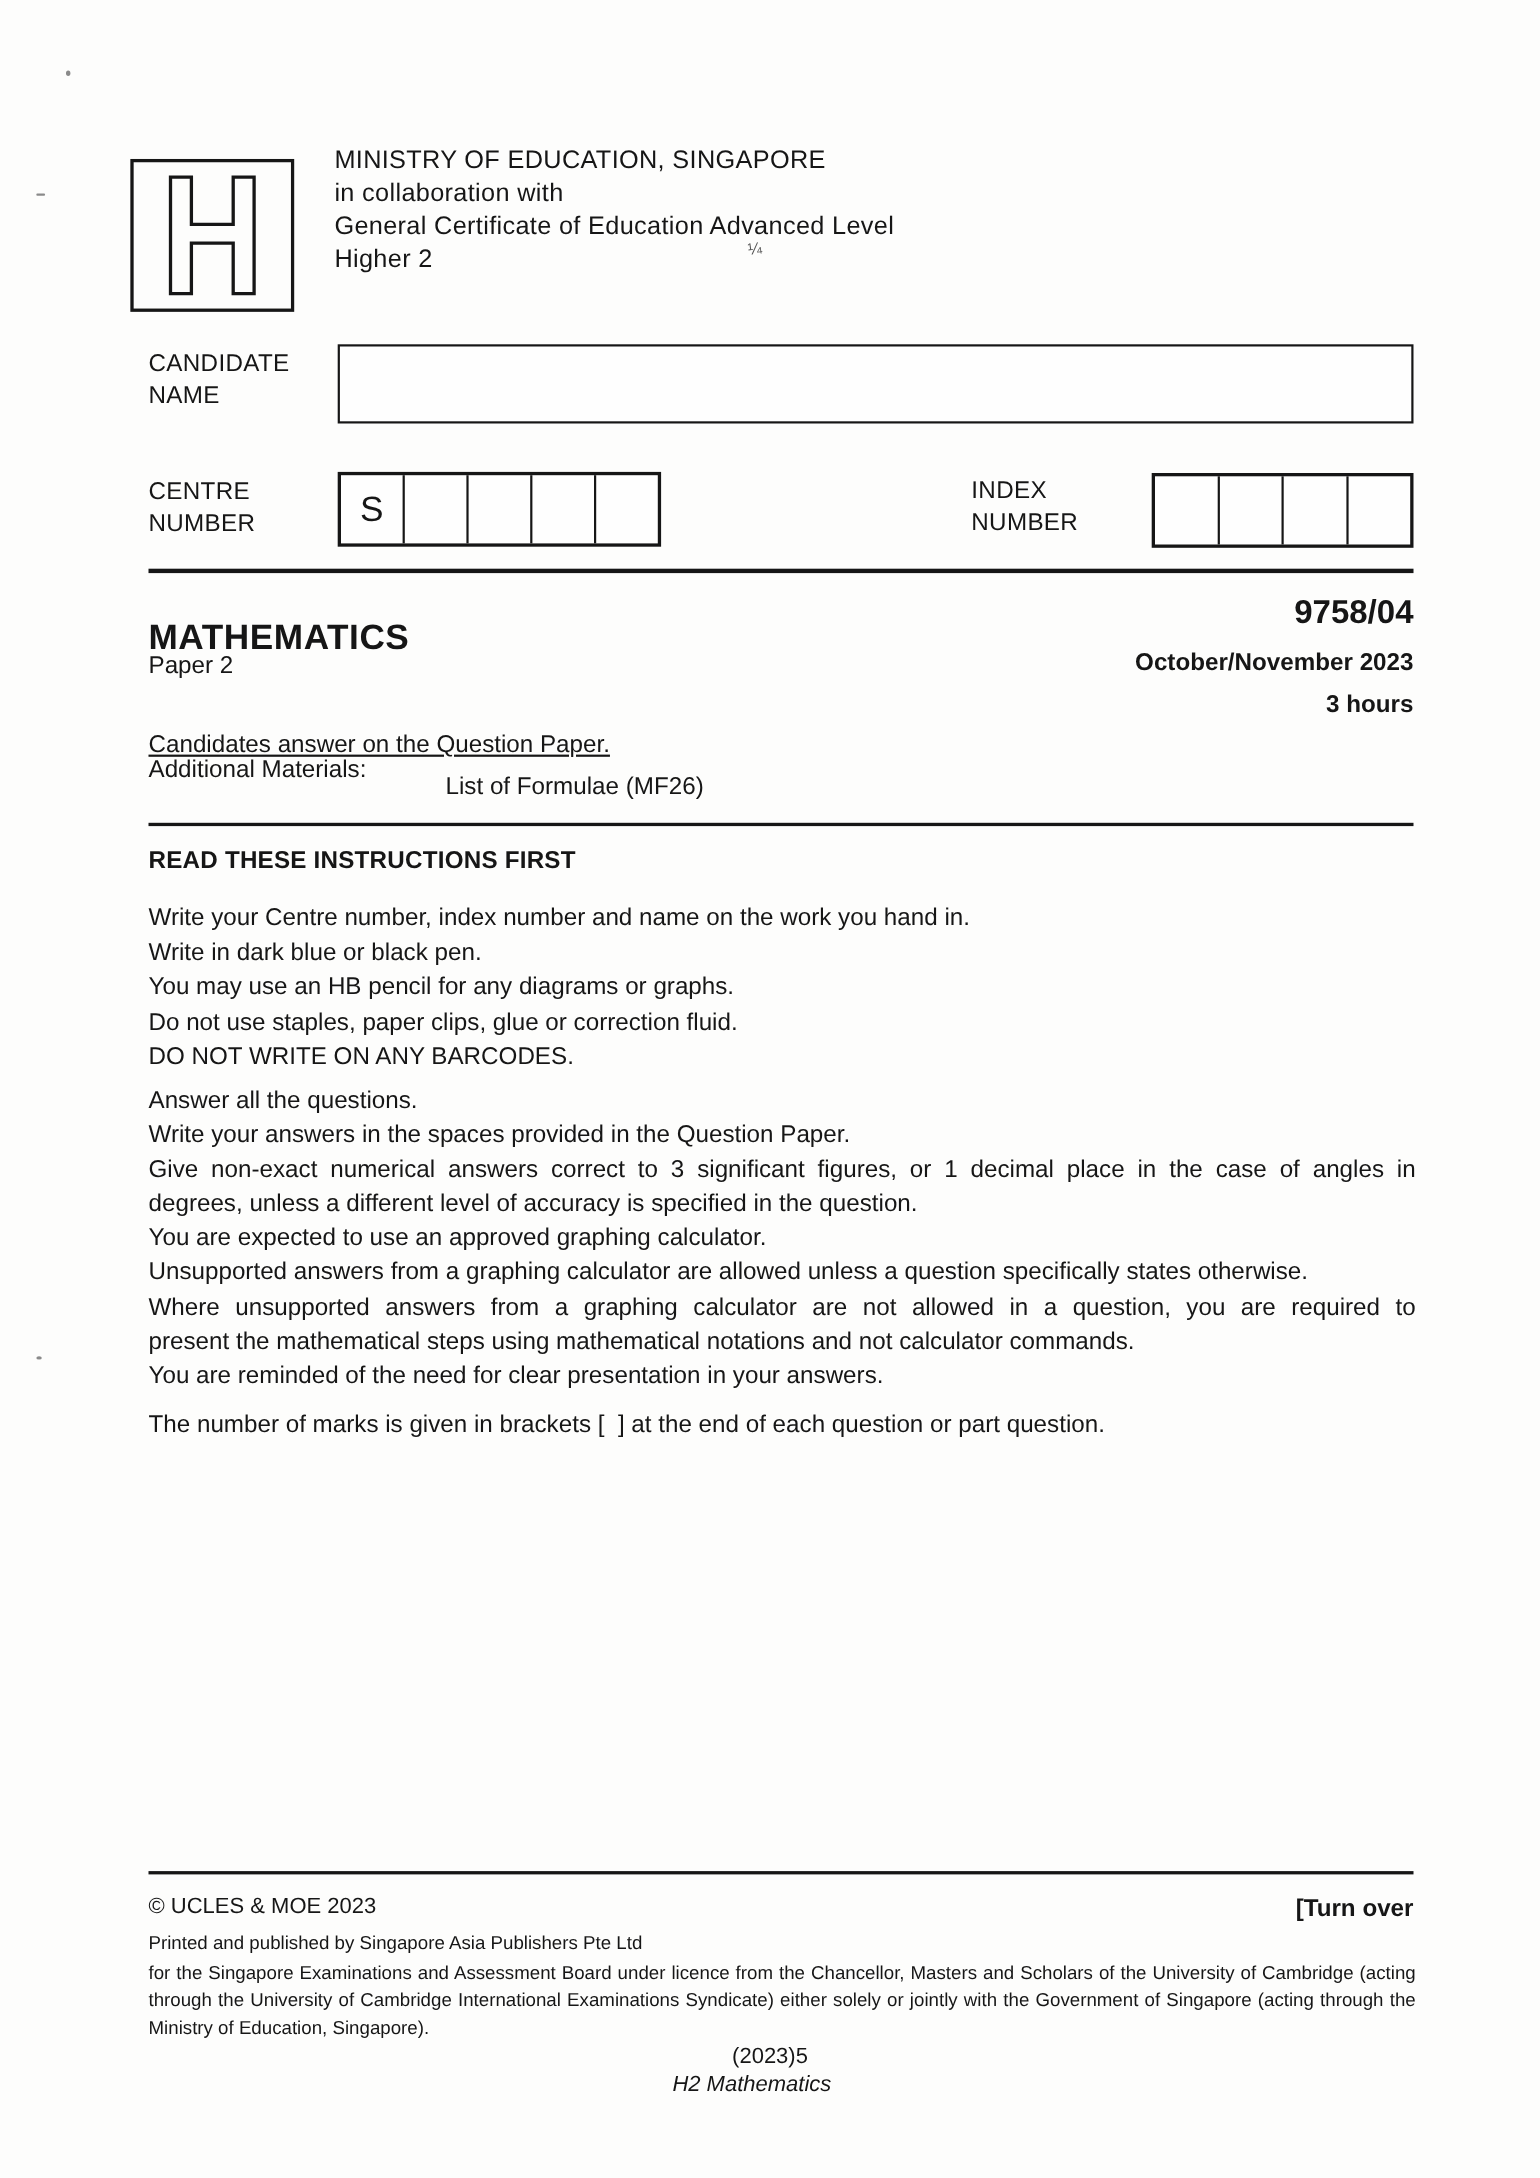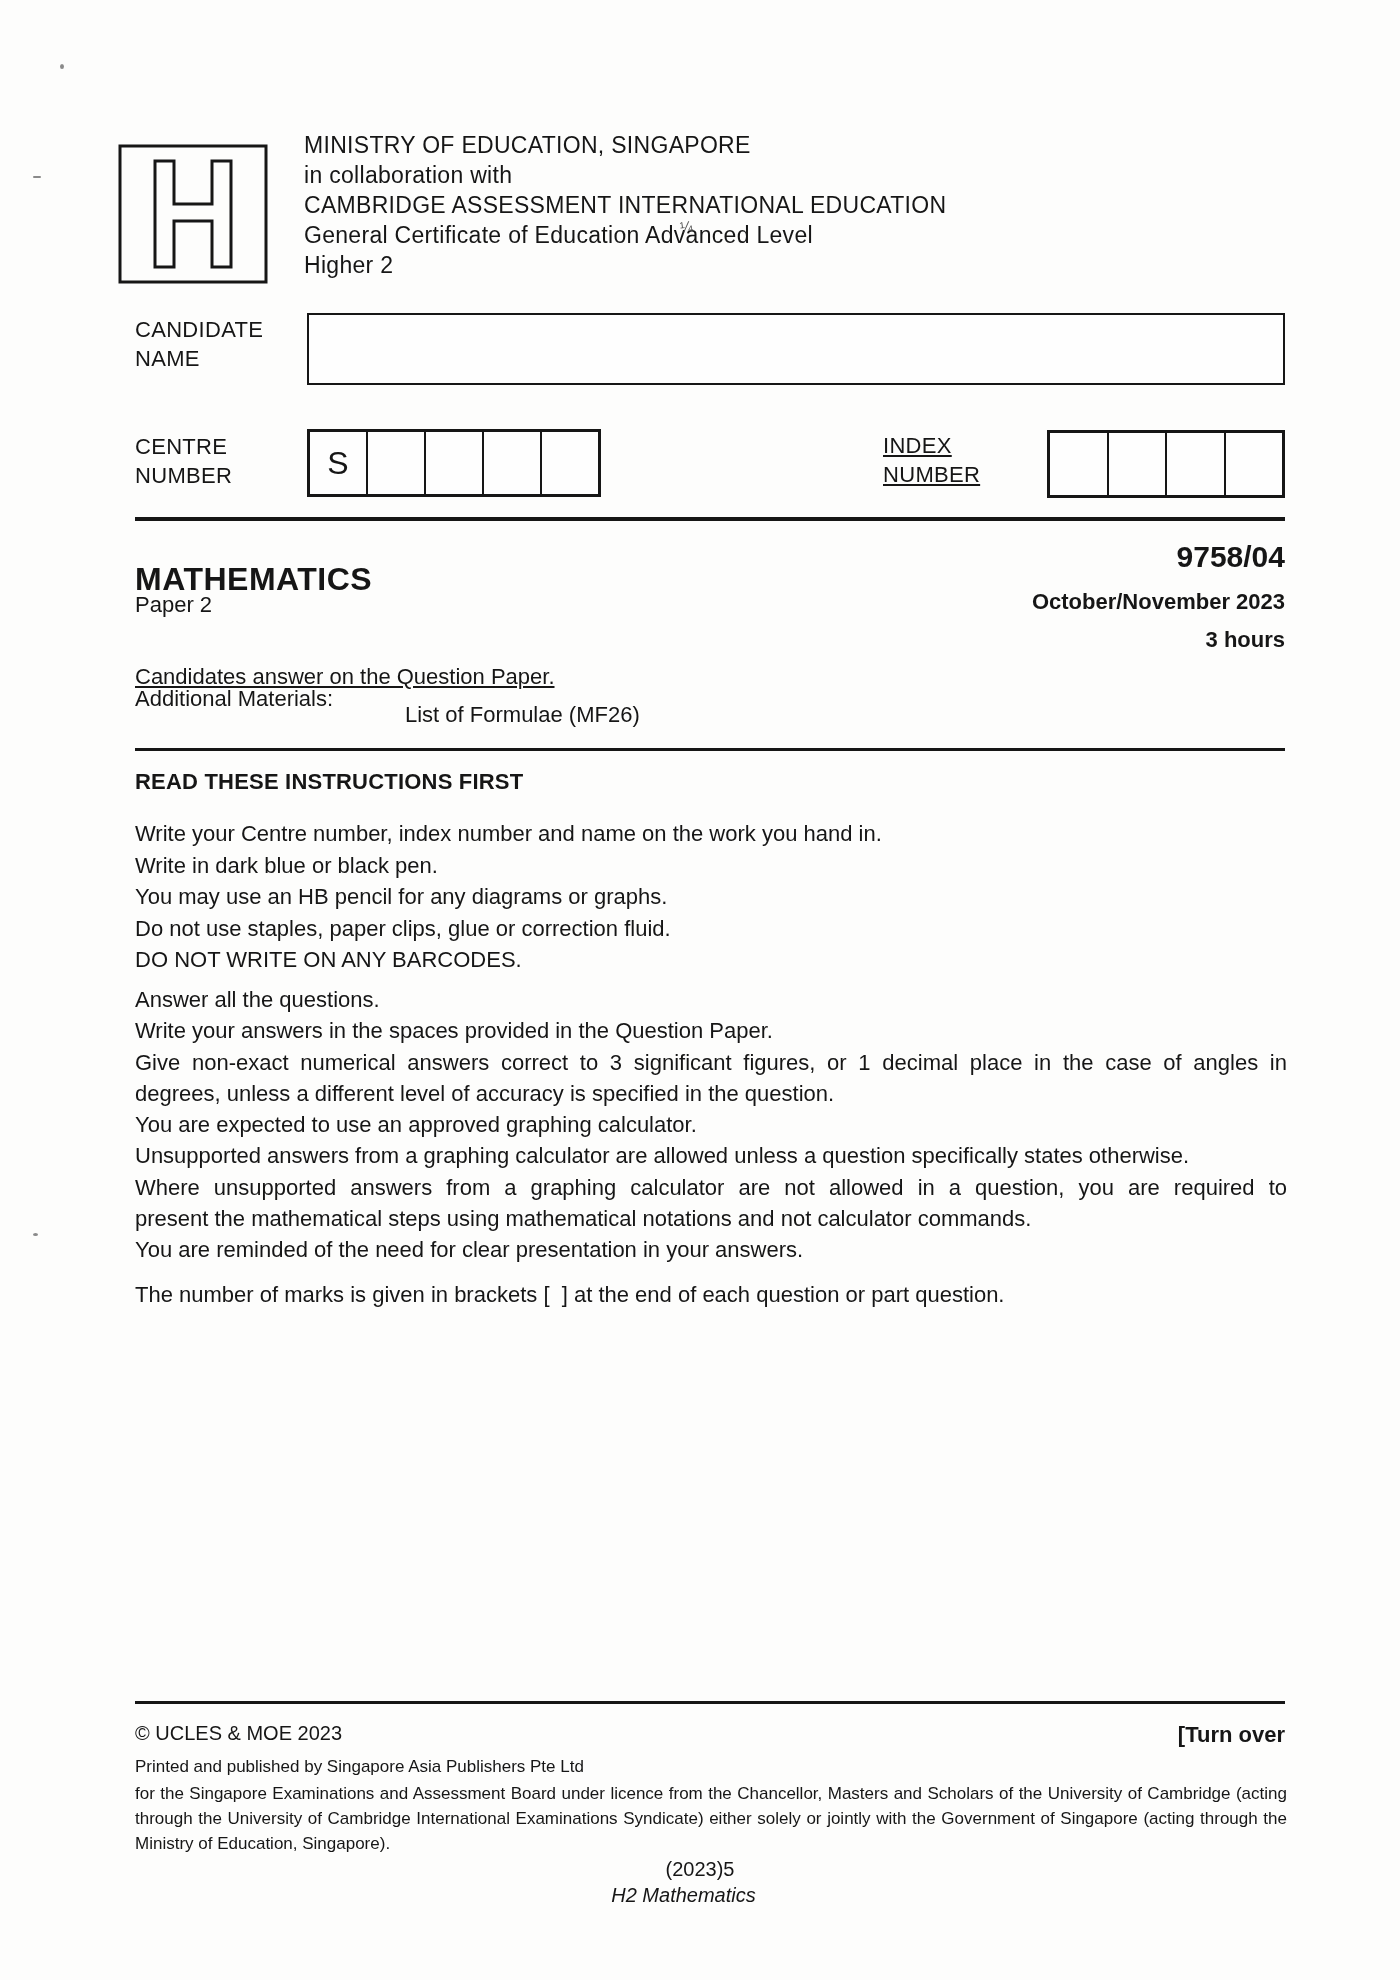--- a/index.html
+++ b/index.html
@@ -16,21 +16,21 @@
   .logo { left:118px; top:144px; width:150px; height:140px; }
   .org { left:304px; top:130px; font-size:23px; line-height:30px; letter-spacing:.3px; }
 
   
   .lbl { font-size:22px; line-height:29px; letter-spacing:.3px; }
   .cand-lbl { left:135px; top:315px; }
   .cand-box { left:307px; top:313px; width:978px; height:72px; border:2px solid #161616; background:#fefefe; }
   .centre-lbl { left:135px; top:432px; }
   .grid-box { display:flex; border:3px solid #161616; background:#fefefe; }
   .centre-box { left:307px; top:429px; width:294px; height:68px; }
-  .index-lbl { left:883px; top:431px;text-decoration:underline; }
+  .index-lbl { left:883px; top:431px; }
   .index-box { left:1047px; top:430px; width:238px; height:68px; }
   .cell { flex:1; border-right:2px solid #161616; display:flex; align-items:center; justify-content:center; }
   .cell:last-child { border-right:none; }
   .cell .prefill { font-size:32px; line-height:1; }
 
   .rule { background:#161616; }
   .rule1 { left:135px; top:517px; width:1150px; height:4px; }
   .rule2 { left:135px; top:748px; width:1150px; height:3px; }
   .rule3 { left:135px; top:1701px; width:1150px; height:3px; }
 
@@ -77,21 +77,20 @@
     <svg width="150" height="140" viewBox="0 0 150 140">
       <title>H</title>
       <rect x="2" y="2" width="146" height="136" fill="none" stroke="#161616" stroke-width="3"></rect>
       <path d="M37,17 H56 V60 H94 V17 H113 V123 H94 V77 H56 V123 H37 Z" fill="none" stroke="#161616" stroke-width="3"></path>
     </svg>
   </div>
 
   <div class="abs org">
     <div>MINISTRY OF EDUCATION, SINGAPORE</div>
     <div>in collaboration with</div>
-    <div>CAMBRIDGE ASSESSMENT INTERNATIONAL EDUCATION</div>
     <div>General Certificate of Education Advanced Level</div>
     <div>Higher 2</div>
   </div>
 
   <div class="abs lbl cand-lbl">
     <div>CANDIDATE</div>
     <div>NAME</div>
   </div>
   <div class="abs cand-box">
     <span></span>

